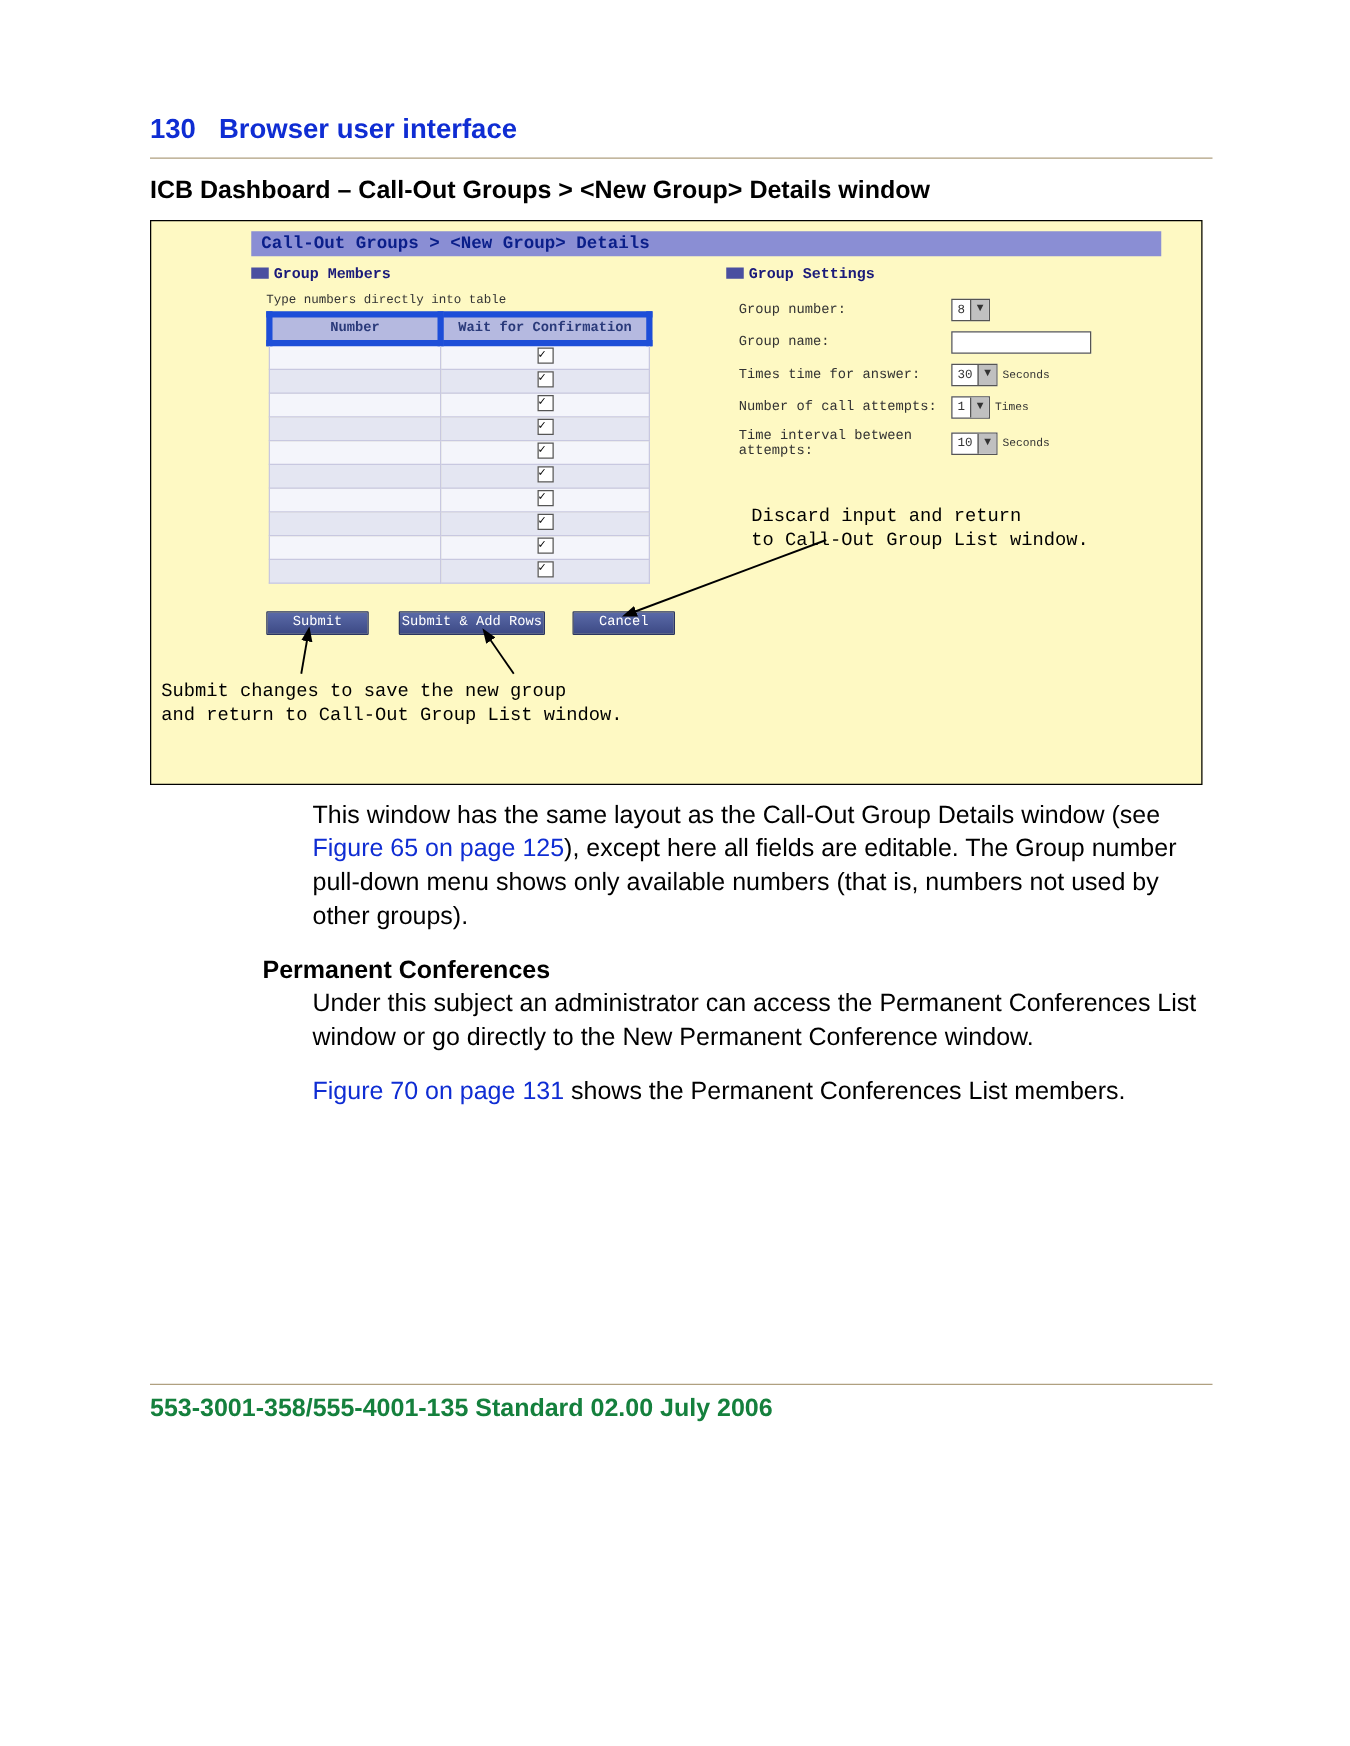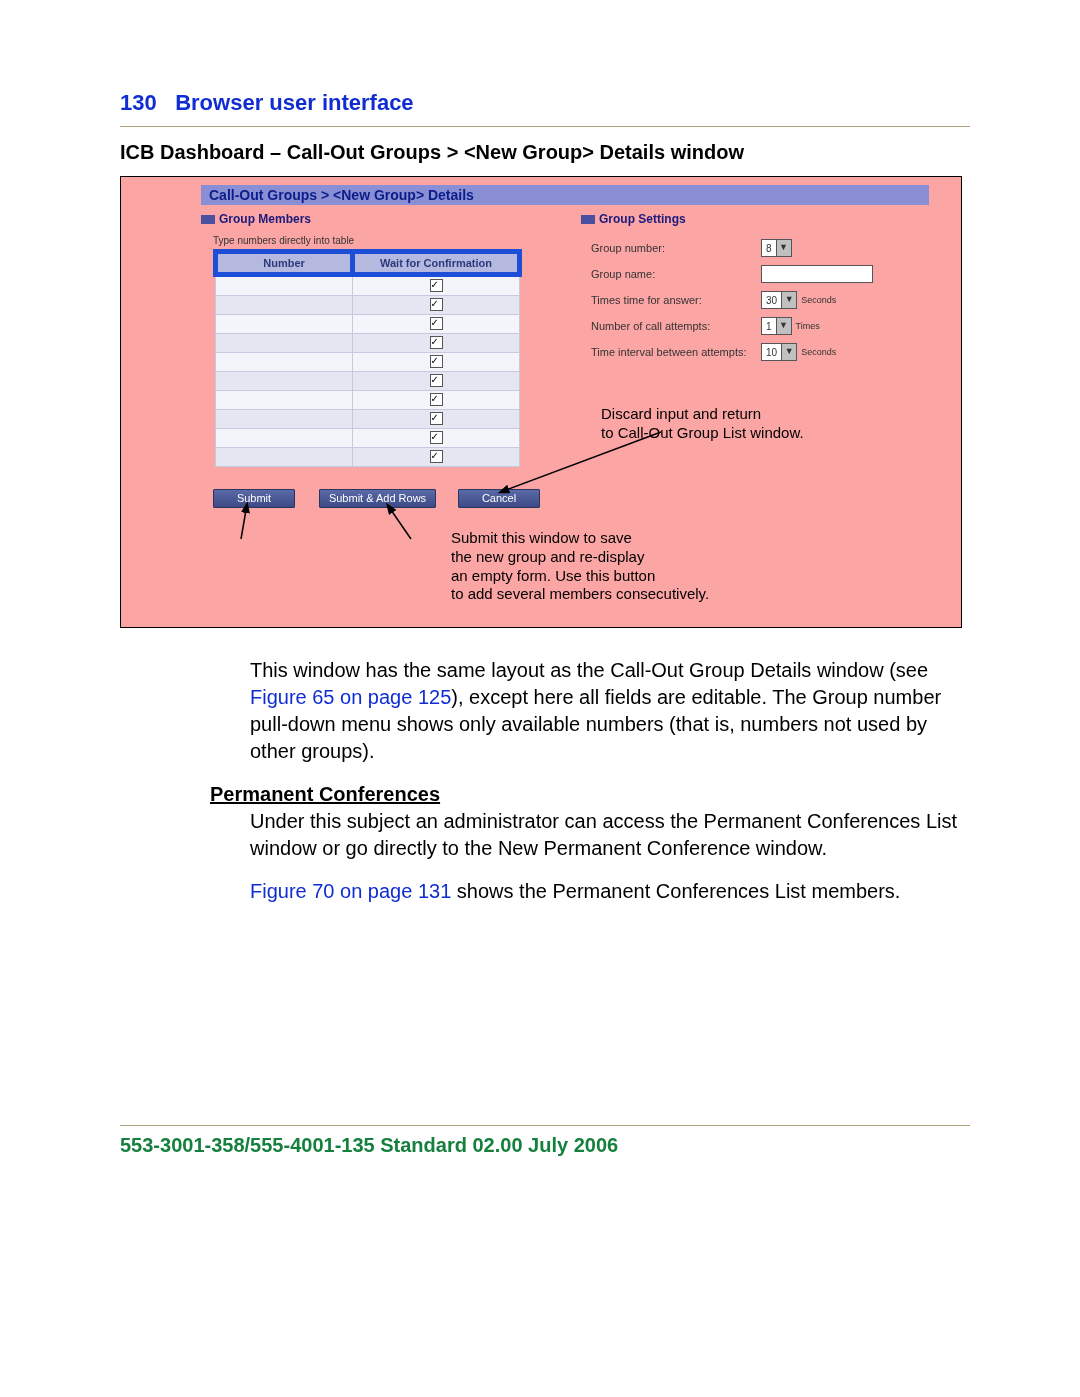--- a/index.html
+++ b/index.html
@@ -42,22 +42,23 @@
   .fig-title {
     font-weight: bold;
     font-size: 20px;
     margin-bottom: 12px;
   }
   .figure-box {
     border: 1px solid #000;
     width: 840px;
     height: 450px;
     position: relative;
-    background: #fca5a5;
-    margin-bottom: 29px;
+    background: #fef9c3;
+    margin-bottom: 11px;
+    font-family: Liberation Mono, monospace;
   }
   .breadcrumb-bar {
     position: absolute;
     left: 80px;
     top: 8px;
     width: 720px;
     height: 20px;
     background: #8a8ed4;
     color: #0a1e8a;
     font-size: 14px;
@@ -206,21 +207,20 @@
     padding-left: 130px;
   }
   .xref {
     color: #0f2dd3;
   }
   .subhead {
     font-weight: bold;
     font-size: 20px;
     margin: 18px 0 2px 0;
     padding-left: 90px;
-    text-decoration: underline;
   }
   .sub-subhead {
     font-weight: bold;
     font-size: 20px;
     margin: 14px 0 2px 0;
     padding-left: 130px;
   }
   .footer-rule {
     border: 0;
     border-top: 1px solid #b0a080;
@@ -359,25 +359,23 @@
       </defs>
       <line x1="540" y1="255" x2="385" y2="313" stroke="#000" stroke-width="1.5" marker-end="url(#ah)"></line>
       <line x1="290" y1="362" x2="270" y2="333" stroke="#000" stroke-width="1.5" marker-end="url(#ah)"></line>
       <line x1="120" y1="362" x2="125" y2="333" stroke="#000" stroke-width="1.5" marker-end="url(#ah)"></line>
     </svg>
 
     <div class="annot-text" style="left:480px; top:228px;">
       <span>Discard input and return</span><br>
       <span>to Call-Out Group List window.</span>
     </div>
-    <div class="annot-text" style="left:330px; top:352px;">
-      <span>Submit this window to save</span><br>
-      <span>the new group and re-display</span><br>
-      <span>an empty form. Use this button</span><br>
-      <span>to add several members consecutively.</span>
+    <div class="annot-text" style="left:8px; top:368px;">
+      <span>Submit changes to save the new group</span><br>
+      <span>and return to Call-Out Group List window.</span>
     </div>
   </div>
 
   <p class="body-para">
     <span>This window has the same layout as the Call-Out Group Details window (see </span><span class="xref">Figure 65 on page 125</span><span>), except here all fields are editable. The Group number pull-down menu shows only available numbers (that is, numbers not used by other groups).</span>
   </p>
 
   <div class="subhead">Permanent Conferences</div>
   <p class="body-para">Under this subject an administrator can access the Permanent Conferences List window or go directly to the New Permanent Conference window.</p>
 

